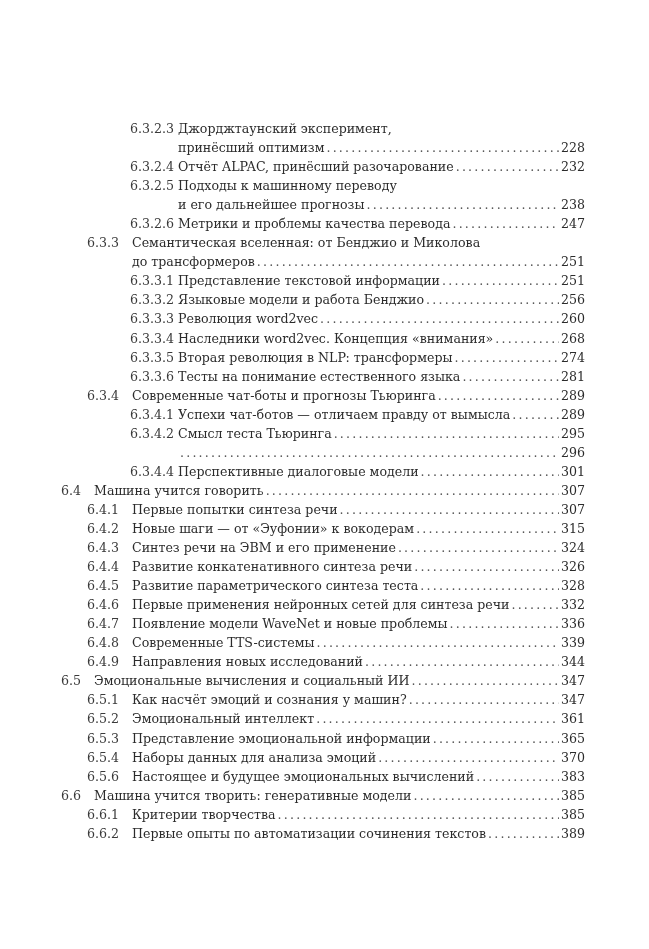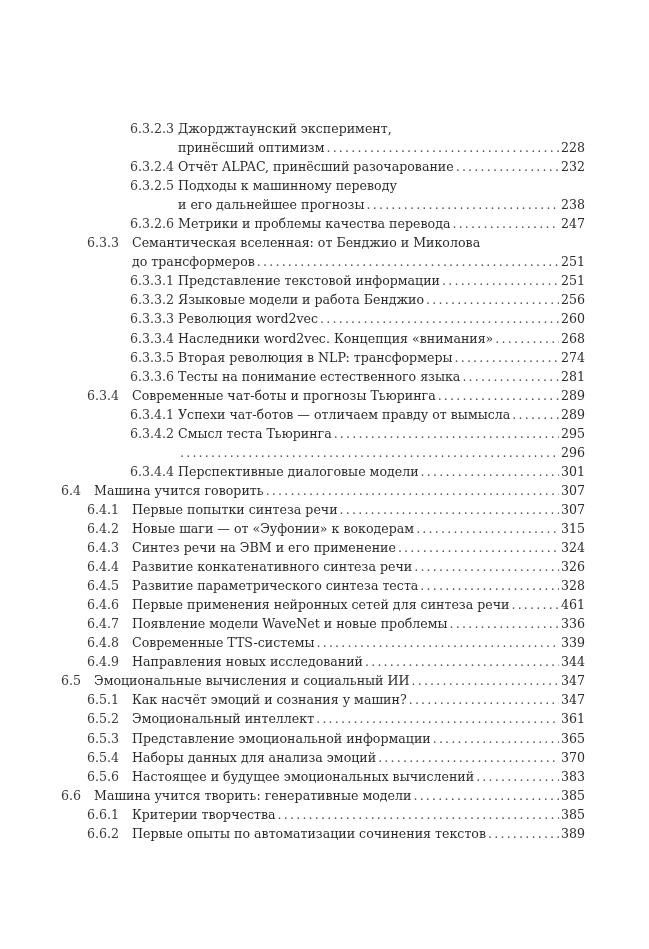--- a/index.html
+++ b/index.html
@@ -226,21 +226,21 @@
           <span class="label">Развитие параметрического синтеза теста</span>
           <span class="dots"></span>
           <span class="page-no">328</span>
         </span>
       </div>
       <div class="line l2">
         <span class="num">6.4.6</span>
         <span class="txt">
           <span class="label">Первые применения нейронных сетей для синтеза речи</span>
           <span class="dots"></span>
-          <span class="page-no">461</span>
+          <span class="page-no">332</span>
         </span>
       </div>
       <div class="line l2">
         <span class="num">6.4.7</span>
         <span class="txt">
           <span class="label">Появление модели WaveNet и новые проблемы</span>
           <span class="dots"></span>
           <span class="page-no">336</span>
         </span>
       </div>

